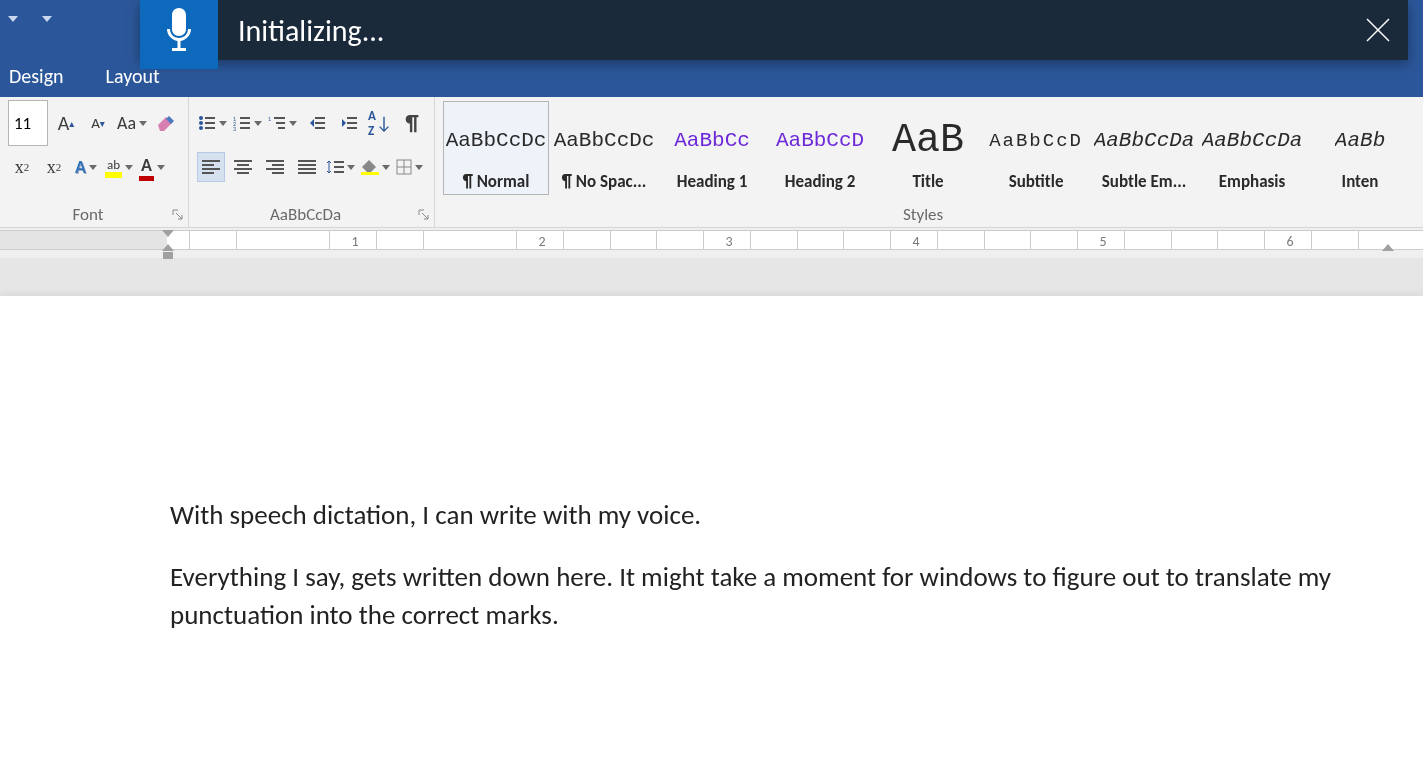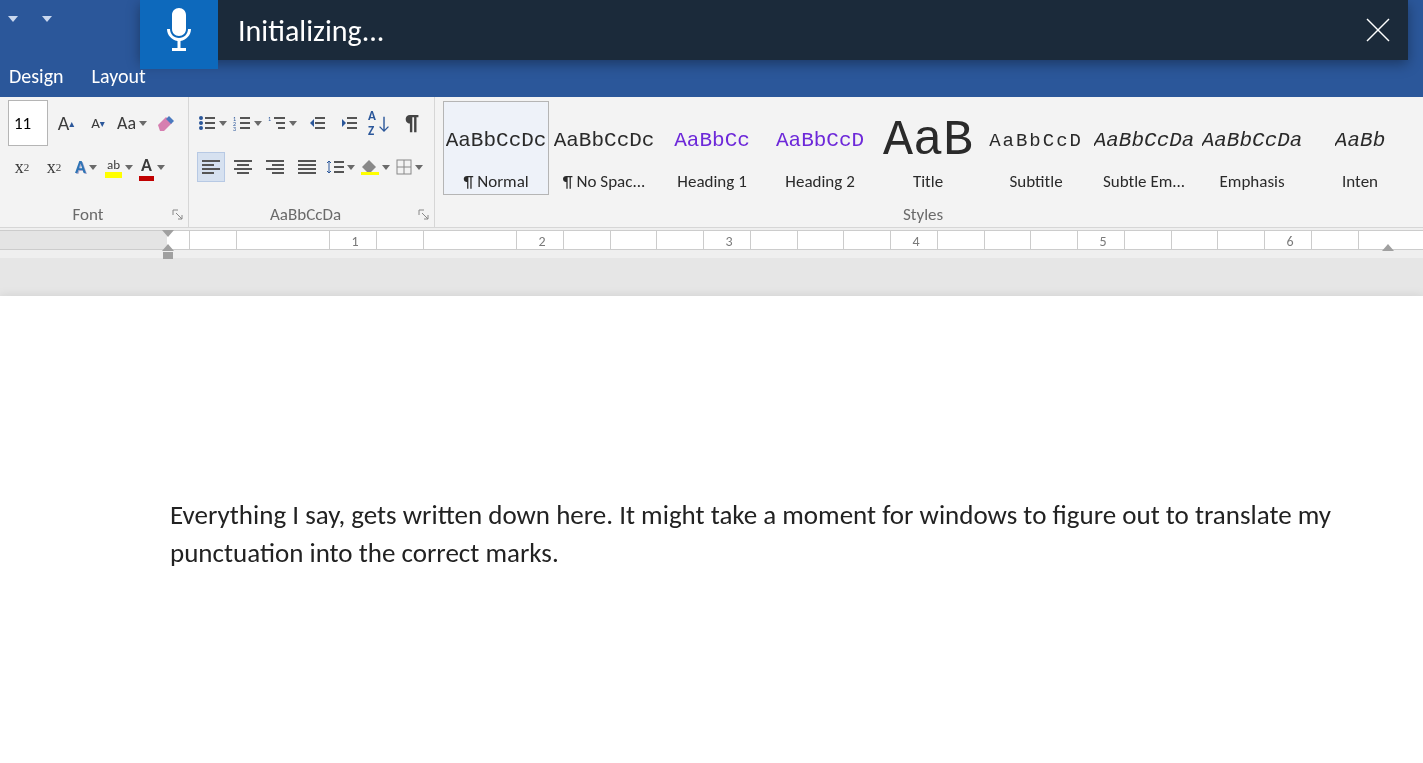--- a/index.html
+++ b/index.html
@@ -77,21 +77,21 @@
     border-right:5px solid transparent;
     border-top:6px solid #c9d8ef;
   }
 
   .tabs {
     position:absolute;
     bottom:0; left:0;
     height:42px;
     display:flex;
     align-items:center;
-    gap:20px;
+    gap:34px;
     padding-left:5px;
   }
   .tabs .tab {
     color:#fff;
     font-size:20px;
     cursor:pointer;
     padding: 8px 4px;
   }
 
   
@@ -177,30 +177,31 @@
     font-size:21px;
     line-height:1.2;
     height:50px;
     display:flex;align-items:center;
     white-space:nowrap;
     overflow:hidden;
     margin-top:8px;
   }
   .style-item .preview.blue{color:#6d28d9;}
   .style-item .preview.ital{font-style:italic;}
-  .style-item .preview.big {font-size:50px;color:#2a2a2a;}
+  .style-item .preview.big {font-size:40px;color:#2a2a2a;}
   .style-item .preview.spaced{letter-spacing:2px;font-size:19px;}
   .style-item .style-name {
     font-size:17px;
     color:#2a2a2a;
     white-space:nowrap;
     overflow:hidden;
     text-overflow:ellipsis;
     width:100%;
     text-align:center;
+    font-weight:bold;
   }
 
   
   .ruler-area {
     position:absolute;
     top:228px; left:0; right:0;
     height:30px;
     background:#efefef;
     z-index:3;
   }
@@ -536,15 +537,16 @@
       </div>
     <div class="marker-top" style="left:162px"></div>
     <div class="marker-bot" style="left:162px"></div>
     <div class="marker-sq" style="left:163px"></div>
     <div class="marker-bot" style="left:1382px"></div>
   </div>
 </div>
 
 <div class="doc-area">
   <div class="page">
+    <p>With speech dictation, I can write with my voice.</p>
     <p>Everything I say, gets written down here. It might take a moment for windows to figure out to translate my punctuation into the correct marks.</p>
   </div>
 </div>
 
 </body></html>

